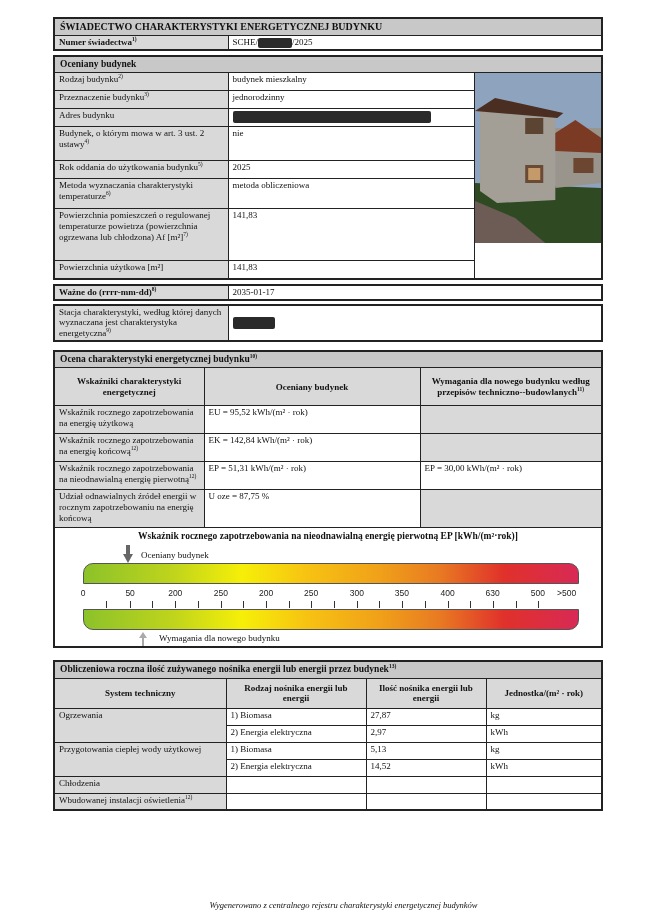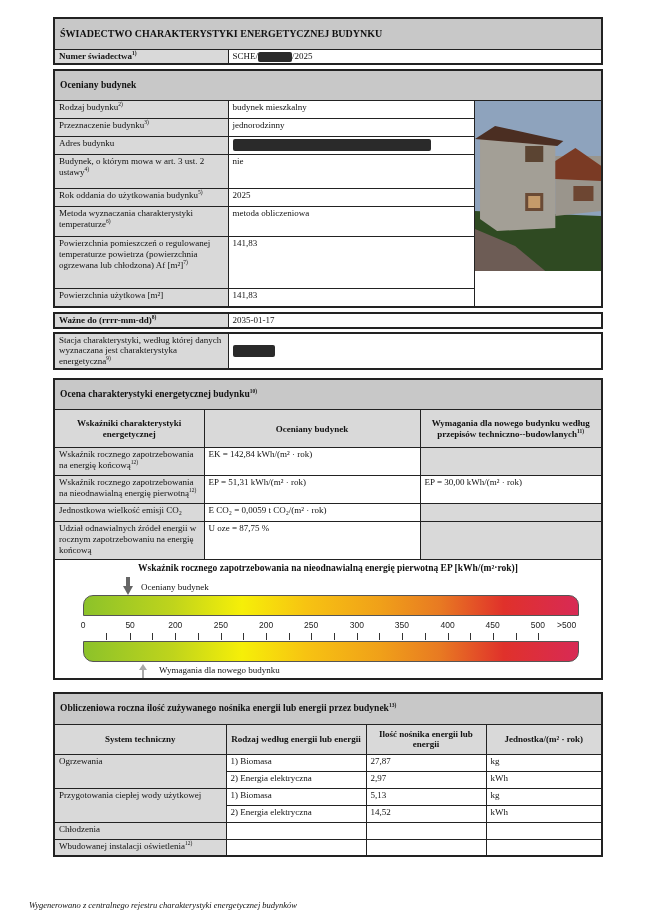--- a/index.html
+++ b/index.html
@@ -2,21 +2,21 @@
 <html><head>
 <meta charset="utf-8">
 <style>
   * { box-sizing: border-box; margin: 0; padding: 0; }
   html, body { width: 658px; height: 923px; background: #ffffff; overflow: hidden; }
   body { font-family: "Liberation Serif", "DejaVu Serif", serif; color: #111; font-size: 9px; line-height: 1.2; position: relative; }
   .page { position: absolute; left: 53px; top: 17px; width: 550px; }
   table { border-collapse: collapse; width: 100%; table-layout: fixed; }
   td, th { border: 1px solid #222; padding: 1px 4px; vertical-align: top; font-weight: normal; text-align: left; }
   .g { background: #d9d9d9; }
-  .hdr { background: #c8c8c8; font-weight: bold; font-size: 9.5px; padding: 9px 5px; }
+  .hdr { background: #c8c8c8; font-weight: bold; font-size: 9.5px; padding: 2px 5px; }
   .b { font-weight: bold; }
   sup { font-size: 5.5px; vertical-align: super; line-height: 0; }
   .outer { border: 2px solid #222; }
   .redact { display: inline-block; background: #2a2a2a; border-radius: 2px; vertical-align: middle; }
   .gap { height: 4px; }
   .photo { padding: 0; position: relative; background: #fff; }
   .photo-img { position: absolute; left: 0; top: 0; width: 100%; height: 170px; overflow: hidden;
     background: linear-gradient(180deg, #7b94b5 0%, #9fb0c6 35%, #b5c2d2 50%, #8c8a85 55%); }
   .center { text-align: center; vertical-align: middle; }
   .scale-box { border: 1px solid #222; border-top: none; height: 120px; position: relative; }
@@ -24,21 +24,21 @@
   .bar { position: absolute; left: 28px; width: 496px; height: 21px; border: 1px solid #555;
     background: linear-gradient(90deg, #8cc22a 0%, #bfd41c 18%, #f6ef08 32%, #f7c312 45%, #f0a019 60%, #e87a22 72%, #e0312b 85%, #d82a55 100%); }
   .bar.top { top: 35px; border-radius: 10px 10px 0 0; }
   .bar.bot { top: 81px; border-radius: 0 0 10px 10px; }
   .ticks { position: absolute; left: 28px; width: 496px; top: 60px; height: 20px; }
   .tick-label { position: absolute; top: 0; font-family: "Liberation Sans", "DejaVu Sans", sans-serif; font-size: 8.5px; transform: translateX(-50%); color: #222; }
   .tick-mark { position: absolute; top: 13px; width: 1px; height: 7px; background: #333; }
   .arrow-down { position: absolute; top: 17px; width: 10px; height: 18px; }
   .arrow-up { position: absolute; top: 104px; width: 8px; height: 14px; }
   .marker-label { position: absolute; font-size: 9px; }
-  .footer { position: absolute; top: 900px; left: 0; width: 658px; text-align: left; font-style: italic; font-size: 8.5px; padding-left: 29px; }
+  .footer { position: absolute; top: 900px; left: 0; width: 658px; text-align: center; font-style: italic; font-size: 8.5px; padding-left: 29px; }
 </style>
 </head>
 <body>
 
 <div class="page">
 
   <table class="outer">
     <colgroup>
         <col style="width:174px">
         <col>
@@ -159,33 +159,33 @@
     <tbody>
         <tr>
       <td colspan="3" class="hdr"><span>Ocena charakterystyki energetycznej budynku</span><sup>10)</sup></td>
     </tr>
     <tr style="height:38px">
       <td class="g b center">Wskaźniki charakterystyki energetycznej</td>
       <td class="g b center">Oceniany budynek</td>
       <td class="g b center"><span>Wymagania dla nowego budynku według przepisów techniczno--budowlanych</span><sup>11)</sup></td>
     </tr>
     <tr style="height:28px">
+      <td class="g"><span>Wskaźnik rocznego zapotrzebowania na energię użytkową</span></td>
+      <td>EU = 95,52 kWh/(m² · rok)</td>
+      <td class="g"></td>
+    </tr>
+    <tr style="height:28px">
       <td class="g"><span>Wskaźnik rocznego zapotrzebowania na energię końcową</span><sup>12)</sup></td>
       <td>EK = 142,84 kWh/(m² · rok)</td>
       <td class="g"></td>
     </tr>
     <tr style="height:28px">
       <td class="g"><span>Wskaźnik rocznego zapotrzebowania na nieodnawialną energię pierwotną</span><sup>12)</sup></td>
       <td>EP = 51,31 kWh/(m² · rok)</td>
       <td>EP = 30,00 kWh/(m² · rok)</td>
-    </tr>
-    <tr style="height:18px">
-      <td class="g">Jednostkowa wielkość emisji CO₂</td>
-      <td>E CO₂ = 0,0059 t CO₂/(m² · rok)</td>
-      <td class="g"></td>
     </tr>
     <tr style="height:38px">
       <td class="g">Udział odnawialnych źródeł energii w rocznym zapotrzebowaniu na energię końcową</td>
       <td>U oze = 87,75 %</td>
       <td class="g"></td>
     </tr>
   </tbody>
     </table>
 
   <div class="scale-box" style="border:2px solid #222;border-top:none;">
@@ -202,21 +202,21 @@
     <div class="ticks">
       <span class="tick-label" style="left:0%">0</span>
       <span class="tick-label" style="left:9.5%">50</span>
       <span class="tick-label" style="left:18.6%">200</span>
       <span class="tick-label" style="left:27.8%">250</span>
       <span class="tick-label" style="left:36.9%">200</span>
       <span class="tick-label" style="left:46%">250</span>
       <span class="tick-label" style="left:55.2%">300</span>
       <span class="tick-label" style="left:64.3%">350</span>
       <span class="tick-label" style="left:73.5%">400</span>
-      <span class="tick-label" style="left:82.6%">450</span>
+      <span class="tick-label" style="left:82.6%">630</span>
       <span class="tick-label" style="left:91.7%">500</span>
       <span class="tick-label" style="left:97.5%">&gt;500</span>
       <span class="tick-mark" style="left:4.6%"></span>
       <span class="tick-mark" style="left:9.5%"></span>
       <span class="tick-mark" style="left:14%"></span>
       <span class="tick-mark" style="left:18.6%"></span>
       <span class="tick-mark" style="left:23.2%"></span>
       <span class="tick-mark" style="left:27.8%"></span>
       <span class="tick-mark" style="left:32.3%"></span>
       <span class="tick-mark" style="left:36.9%"></span>
@@ -251,21 +251,21 @@
         <col style="width:140px">
         <col style="width:120px">
         <col>
       </colgroup>
     <tbody>
         <tr>
       <td colspan="4" class="hdr"><span>Obliczeniowa roczna ilość zużywanego nośnika energii lub energii przez budynek</span><sup>13)</sup></td>
     </tr>
     <tr style="height:30px">
       <td class="g b center">System techniczny</td>
-      <td class="g b center">Rodzaj według energii lub energii</td>
+      <td class="g b center">Rodzaj nośnika energii lub energii</td>
       <td class="g b center">Ilość nośnika energii lub energii</td>
       <td class="g b center">Jednostka/(m² · rok)</td>
     </tr>
     <tr style="height:17px">
       <td rowspan="2" class="g">Ogrzewania</td>
       <td>1) Biomasa</td>
       <td>27,87</td>
       <td>kg</td>
     </tr>
     <tr style="height:17px">

